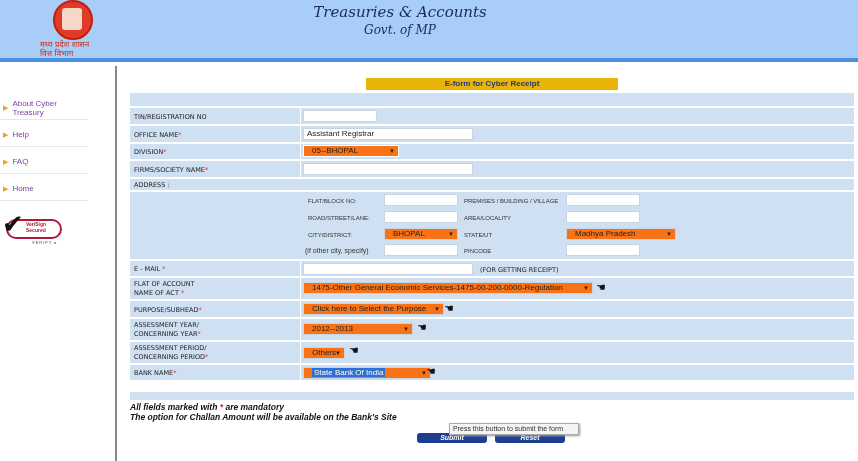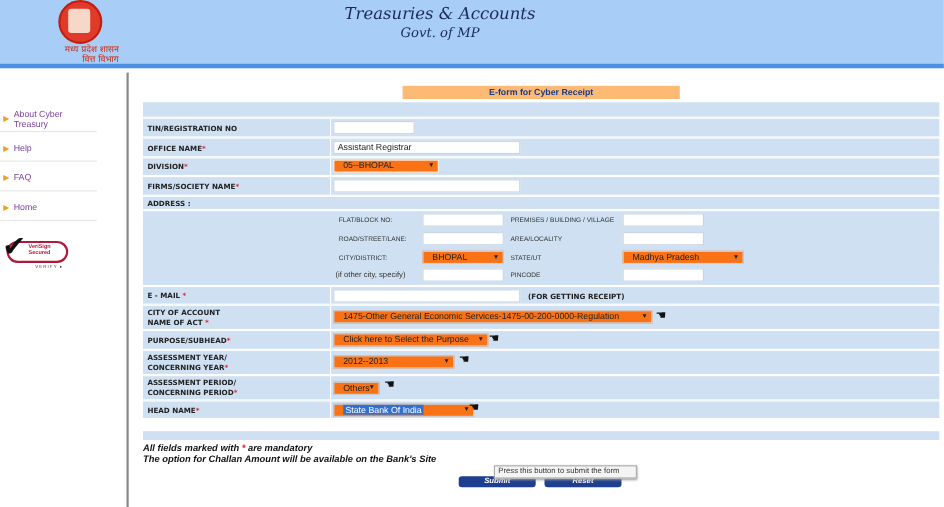--- a/index.html
+++ b/index.html
@@ -1,37 +1,37 @@
 <!DOCTYPE html>
 <html><head>
 <meta charset="utf-8">
 <style>
 *{box-sizing:border-box;margin:0;padding:0}
 html,body{width:858px;height:461px;overflow:hidden;background:#fff;font-family:"Liberation Sans",sans-serif}
 .header{position:absolute;left:0;top:0;width:858px;height:62px;background:#a8cdf7;border-bottom:4px solid #4a8fe0}
 .emblem{position:absolute;left:52px;top:0;width:42px;height:40px}
 .emblem-circle{position:absolute;left:1px;top:0;width:40px;height:40px;border-radius:50%;background:#e03a2a;border:2px solid #c02010}
 .emblem-inner{position:absolute;left:10px;top:8px;width:20px;height:22px;background:#f7d8c8;border-radius:3px}
-.hindi{position:absolute;left:40px;top:40px;width:68px;text-align:right;color:#d02810;font-size:8px;line-height:9px;font-family:"DejaVu Sans",sans-serif}
+.hindi{position:absolute;left:40px;top:40px;width:68px;text-align:left;color:#d02810;font-size:8px;line-height:9px;font-family:"DejaVu Sans",sans-serif}
 .title-block{position:absolute;left:300px;top:2px;width:200px;text-align:center;font-family:"DejaVu Serif",serif;font-style:italic;color:#1a2a5a}
 .t1{font-size:15px;font-weight:normal;line-height:20px}
 .t2{font-size:12px;line-height:17px}
 .t3{font-size:12px;line-height:17px}
 .sidebar{position:absolute;left:0;top:66px;width:117px;height:395px;border-right:2px solid #888}
 .side-item{position:absolute;left:0;width:88px;height:24px;border-bottom:1px solid #e6e6e6;font-size:8px;color:#7a3fa0;display:flex;align-items:center;padding-left:3px}
 .side-item .arrow{color:#f0a020;font-size:7px;margin-right:4px}
 .verisign{position:absolute;left:2px;top:147px;width:64px;height:34px}
 .vs-oval{position:absolute;left:4px;top:6px;width:56px;height:20px;border:2px solid #b01a3a;border-radius:12px;background:#fff}
 .vs-text{position:absolute;left:24px;top:8px;font-size:5px;font-weight:bold;color:#b01a3a;line-height:6px}
 .vs-check{position:absolute;left:0;top:-2px;font-size:26px;color:#111;line-height:26px}
 .vs-verify{position:absolute;left:30px;top:27px;font-size:4px;color:#444;letter-spacing:1px}
 .main{position:absolute;left:130px;top:78px;width:724px}
-.form-title{position:absolute;left:236px;top:0;width:252px;height:12px;background:#fdba74;text-align:center;font-size:8px;font-weight:bold;color:#1a3a8a;line-height:12px}
+.form-title{position:absolute;left:236px;top:0;width:252px;height:12px;background:#eab308;text-align:center;font-size:8px;font-weight:bold;color:#1a3a8a;line-height:12px}
 .row{position:absolute;left:0;width:724px;background:#cfe0f2;border-bottom:1px solid #fff}
-.lbl{position:absolute;left:4px;font-family:"DejaVu Sans",sans-serif;font-size:6.5px;font-weight:bold;color:#222;line-height:9px}
+.lbl{position:absolute;left:4px;font-family:"DejaVu Sans",sans-serif;font-size:6.5px;font-weight:normal;color:#222;line-height:9px}
 .req{color:#e02020}
 .valcol{position:absolute;left:170px;top:0;bottom:0;border-left:1px solid #fff}
 .inp{position:absolute;background:#fff;border:1px solid #c8d4e0;height:12px;font-size:8px;line-height:10px;padding-left:3px;color:#222;font-family:"Liberation Sans",sans-serif}
 .sel{position:absolute;background:#f97316;border:1px solid #c8d4e0;height:12px;font-size:8px;line-height:10px;padding-left:8px;color:#222}
 .sel .dd{position:absolute;right:3px;top:0;font-size:6px;color:#222}
 .sel.hl .txt{background:#3070d0;color:#fff;padding:0 2px}
 .hand{position:absolute;font-size:11px;color:#111;line-height:11px}
 .addr-lbl{position:absolute;font-size:6px;color:#333;line-height:8px}
 .note{position:absolute;left:130px;font-size:8.5px;font-weight:bold;font-style:italic;color:#111}
 .btn{position:absolute;top:433px;height:10px;background:#1e3f8f;border-radius:3px;color:#fff;font-size:7px;font-style:italic;font-weight:bold;text-align:center;line-height:10px}
@@ -141,21 +141,21 @@
 
   <div class="row" style="top:183px;height:16px">
     <div class="lbl" style="top:4px"><span>E - MAIL</span> <span class="req">*</span></div>
     <div class="valcol"></div>
     <div class="inp" style="left:173px;top:2px;width:170px"></div>
     <div class="lbl" style="left:350px;top:5px">(FOR GETTING RECEIPT)</div>
   </div>
 
   <div class="row" style="top:200px;height:22px">
     <div class="lbl" style="top:2px">
-        <div>CITY OF ACCOUNT</div>
+        <div>FLAT OF ACCOUNT</div>
         <div><span>NAME OF ACT</span> <span class="req">*</span></div>
       </div>
     <div class="valcol"></div>
     <div class="sel" style="left:173px;top:4px;width:290px"><span class="txt">1475-Other General Economic Services-1475-00-200-0000-Regulation</span><span class="dd">▼</span></div>
     <div class="hand" style="left:466px;top:4px">☚</div>
   </div>
 
   <div class="row" style="top:223px;height:17px">
     <div class="lbl" style="top:5px"><span>PURPOSE/SUBHEAD</span><span class="req">*</span></div>
     <div class="valcol"></div>
@@ -177,21 +177,21 @@
     <div class="lbl" style="top:2px">
         <div>ASSESSMENT PERIOD/</div>
         <div><span>CONCERNING PERIOD</span><span class="req">*</span></div>
       </div>
     <div class="valcol"></div>
     <div class="sel" style="left:173px;top:5px;width:42px"><span class="txt">Others</span><span class="dd">▼</span></div>
     <div class="hand" style="left:219px;top:3px">☚</div>
   </div>
 
   <div class="row" style="top:287px;height:16px">
-    <div class="lbl" style="top:4px"><span>HEAD NAME</span><span class="req">*</span></div>
+    <div class="lbl" style="top:4px"><span>BANK NAME</span><span class="req">*</span></div>
     <div class="valcol"></div>
     <div class="sel hl" style="left:173px;top:2px;width:128px"><span class="txt">State Bank Of India</span><span class="dd">▼</span></div>
     <div class="hand" style="left:296px;top:1px">☚</div>
   </div>
 </div>
 
 <div class="blankbar"></div>
 
 <div class="note" style="top:402px"><span>All fields marked with </span><span class="req">*</span><span> are mandatory</span></div>
 <div class="note" style="top:412px">The option for Challan Amount will be available on the Bank's Site</div>

